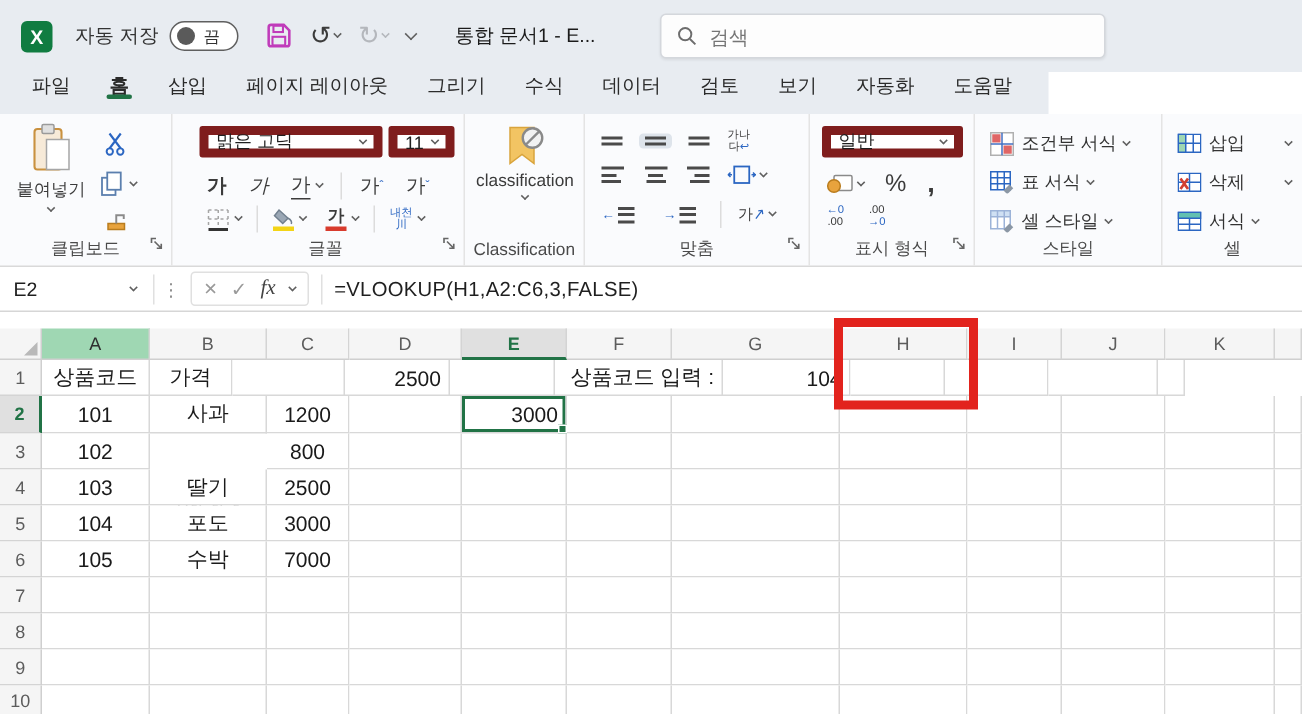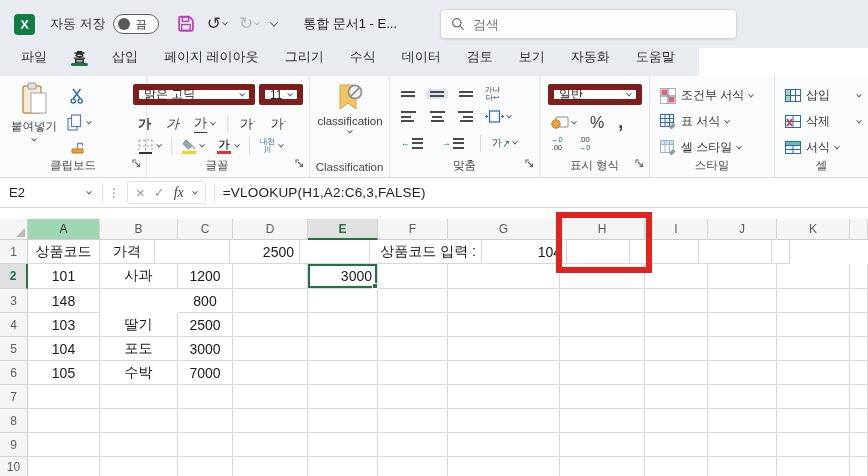--- a/index.html
+++ b/index.html
@@ -169,21 +169,21 @@
     <span class="tab">수식</span>
     <span class="tab">데이터</span>
     <span class="tab">검토</span>
     <span class="tab">보기</span>
     <span class="tab">자동화</span>
     <span class="tab">도움말</span>
   </div>
 
   <div class="ribbon">
 
-    <div class="group" style="left:0;width:147px;">
+    <div class="group" style="left:0;width:115px;">
       <div class="big-btn" style="left:8px;top:6px;width:52px;">
         <svg width="28" height="33" viewBox="0 0 28 33">
           <rect x="3" y="4" width="18" height="27" rx="2" fill="#f7ead8" stroke="#c9913f" stroke-width="1.4"></rect>
           <rect x="8" y="1" width="8" height="6" rx="1" fill="#e0e0e0" stroke="#9a9a9a"></rect>
           <rect x="11" y="11" width="15" height="20" fill="#fff" stroke="#a6a6a6"></rect>
         </svg>
         <span style="margin-top:4px;">붙여넣기</span>
         <span class="chev s" style="margin-top:4px;"></span>
       </div>
       <div class="rbtn" style="position:absolute;left:66px;top:10px;">
@@ -544,21 +544,21 @@
           <div class="cell" style="width: 70px;"></div>
           <div class="cell" style="width: 112px;"></div>
           <div class="cell" style="width: 85px;"></div>
           <div class="cell" style="width: 63px;"></div>
           <div class="cell" style="width: 69px;"></div>
           <div class="cell" style="width: 73px;"></div>
           <div class="cell" style="width: 18px;"></div>
         </div>
         <div class="row" style="height: 24px;">
           <div class="gutter">3</div>
-          <div class="cell a-c" style="width: 72px;">148</div>
+          <div class="cell a-c" style="width: 72px;">102</div>
           <div class="cell a-c" style="width: 78px; margin-top: 48px;">바나나</div>
           <div class="cell a-c" style="width: 55px;">800</div>
           <div class="cell" style="width: 75px;"></div>
           <div class="cell" style="width: 70px;"></div>
           <div class="cell" style="width: 70px;"></div>
           <div class="cell" style="width: 112px;"></div>
           <div class="cell" style="width: 85px;"></div>
           <div class="cell" style="width: 63px;"></div>
           <div class="cell" style="width: 69px;"></div>
           <div class="cell" style="width: 73px;"></div>

